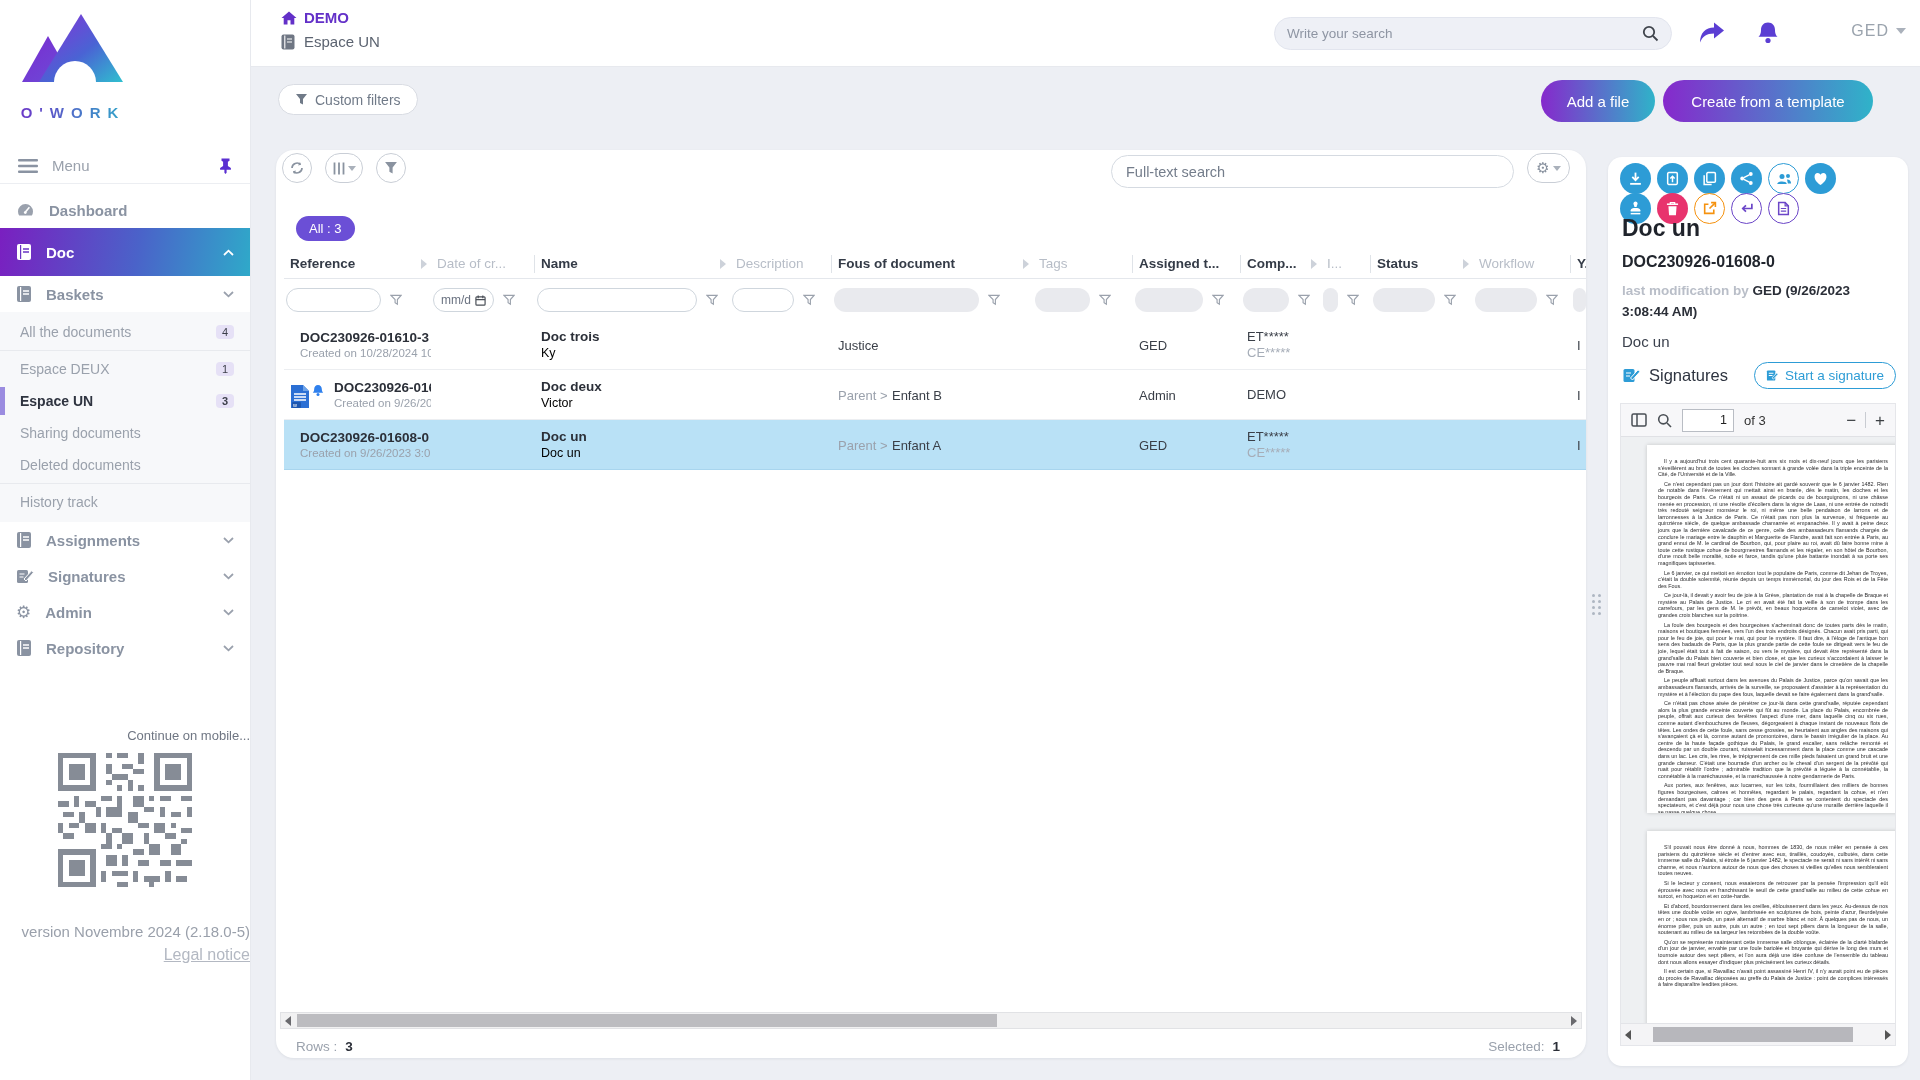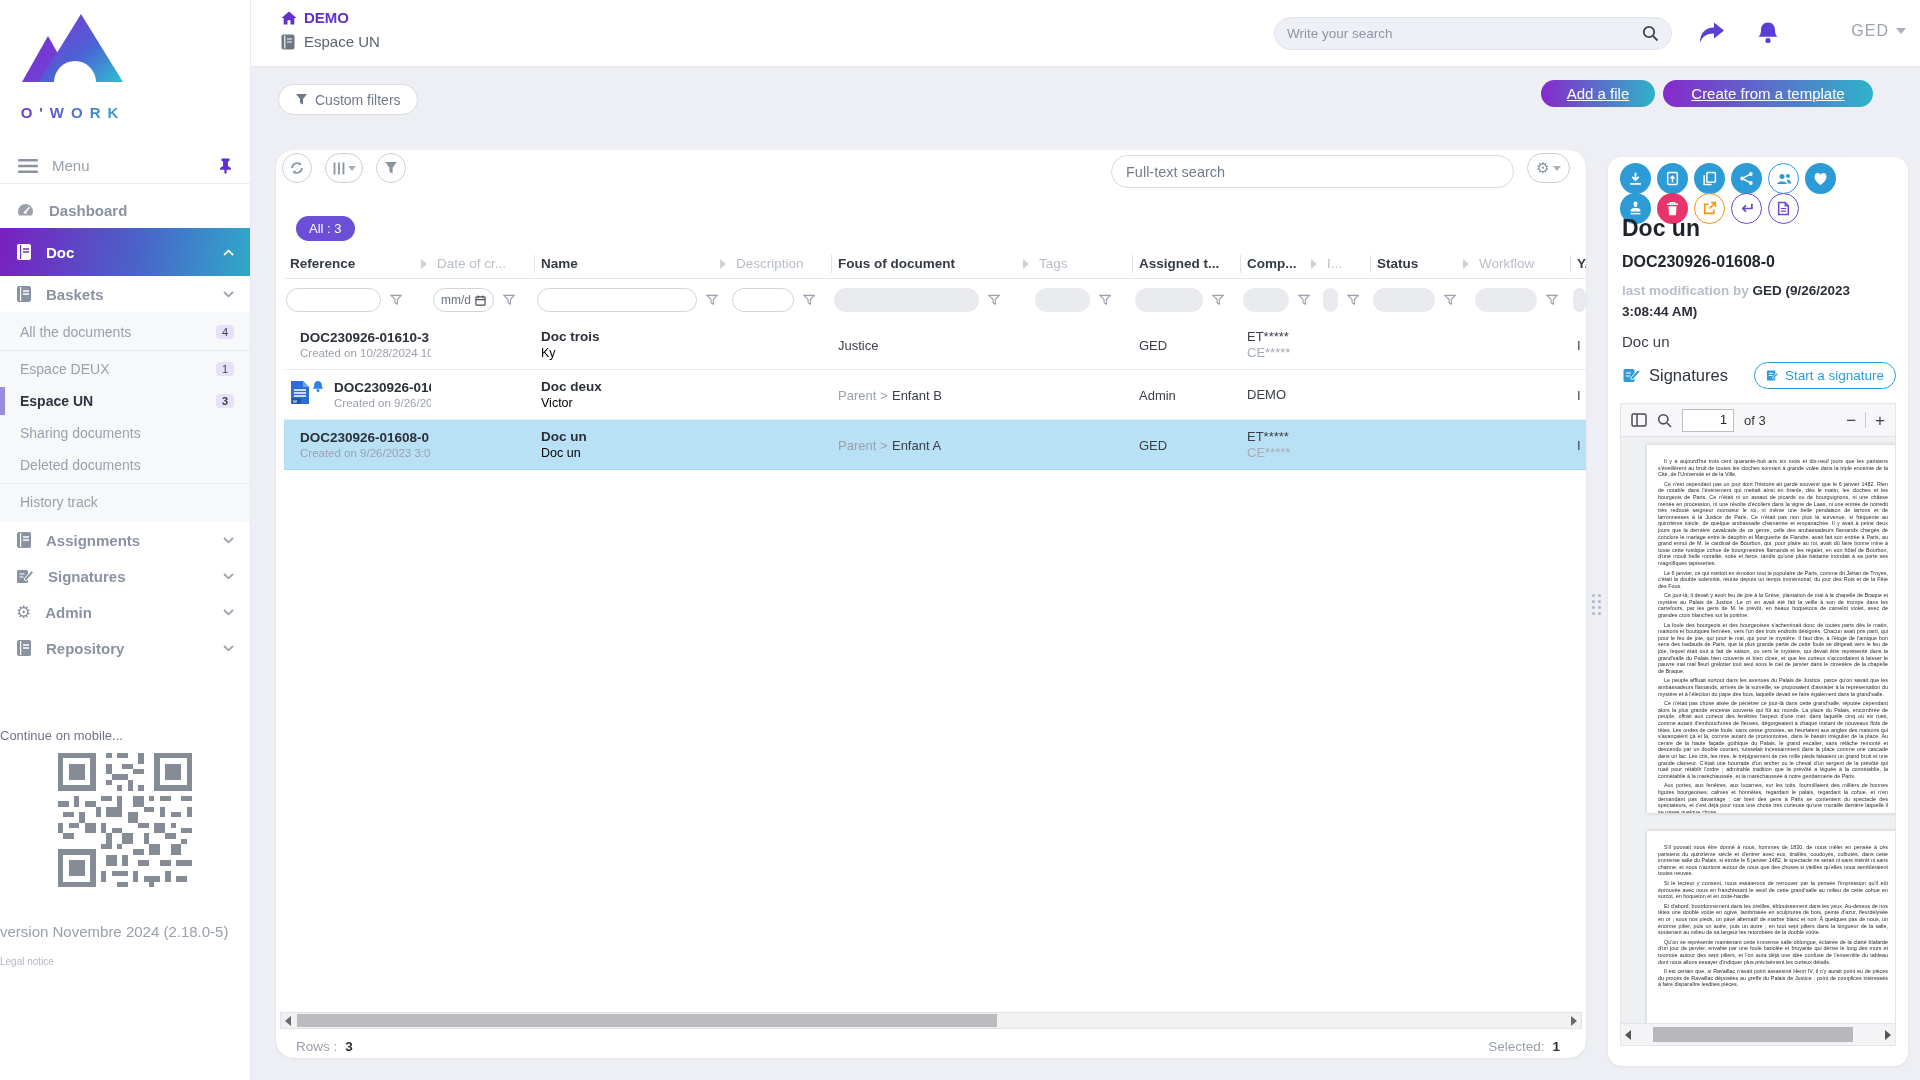--- a/index.html
+++ b/index.html
@@ -16,41 +16,41 @@
   .nav { position:absolute; left:0; top:192px; width:100%; }
   .nav-item { display:flex; align-items:center; height:36px; padding:0 16px; color:#8a93a2; font-size:15px; font-weight:600; cursor:pointer; }
   .nav-item .nav-label { margin-left:14px; flex:1; }
   .nav-item.active { height:48px; background:linear-gradient(100deg,#7a1fc0 0%,#4a63c9 55%,#2fa9c9 100%); color:#fff; }
   .submenu { background:#f7f8fa; padding:4px 0; }
   .sub-item { display:flex; align-items:center; height:32px; padding:0 16px 0 20px; font-size:14px; color:#9aa1ac; cursor:pointer; position:relative; }
   .sub-item .count { margin-left:auto; background:#e6e1f6; color:#3c3f4a; font-size:11px; padding:1px 6px; border-radius:4px; }
   .sub-item.current { color:#2f3440; font-weight:700; }
   .sub-item.current::before { content:""; position:absolute; left:0; top:2px; bottom:2px; width:5px; background:#9b8ce0; }
   .sub-divider { height:1px; background:#e8eaee; margin:2px 0; }
-  .sidebar-bottom { position:absolute; left:0; top:728px; width:100%; text-align:left; }
+  .sidebar-bottom { position:absolute; left:0; top:728px; width:100%; text-align:right; }
   .mobile-txt { font-size:13px; color:#6f7683; }
   .qr { margin:10px auto 0; display:block; }
   .version-txt { margin-top:36px; font-size:15px; color:#9aa0ab; }
-  .legal-txt { margin-top:16px; font-size:10px; color:#b3b8c2; }
+  .legal-txt { margin-top:6px; font-size:16px; color:#b3b8c2;text-decoration:underline; }
 
   
   .topband { position:absolute; left:251px; top:0; width:1669px; height:67px; background:#fff; border-bottom:1px solid #e7e9ee; }
   .crumbs { position:absolute; left:30px; top:9px; }
   .crumb-1 { display:flex; align-items:center; gap:7px; font-size:15px; font-weight:700; color:#6330c8; }
   .crumb-2 { display:flex; align-items:center; gap:9px; margin-top:7px; font-size:15px; color:#5b6370; }
   .top-search { position:absolute; left:1023px; top:17px; width:398px; height:33px; background:#eef0f6; border:1px solid #e2e5ee; border-radius:17px; display:flex; align-items:center; padding:0 12px; }
   .top-search input { flex:1; border:none; outline:none; background:transparent; font-size:13.5px; color:#4a5160; font-family:inherit; }
   .top-search input::placeholder { color:#8e95a3; }
   .top-icon-btn { position:absolute; top:16px; width:34px; height:34px; display:flex; align-items:center; justify-content:center; cursor:pointer; }
   .user-menu { position:absolute; right:14px; top:22px; display:flex; align-items:center; gap:7px; color:#9aa3ad; font-size:16px; letter-spacing:1px; cursor:pointer; }
   .caret-down { width:0; height:0; border-left:5px solid transparent; border-right:5px solid transparent; border-top:6px solid #aab1bb; }
 
   
   .btn-outline-pill { position:absolute; left:278px; top:84px; height:31px; display:flex; align-items:center; gap:7px; padding:0 16px; background:#fff; border:1px solid #d9dce3; border-radius:16px; font-size:14px; color:#707a88; cursor:pointer; }
-  .btn-grad { position:absolute; top:80px; height:27px; border:none; border-radius:21px; background:linear-gradient(90deg,#8629cc,#2fb3c9); color:#fff; font-size:15px; font-family:inherit; padding:0 24px; cursor:pointer;text-decoration:underline; }
+  .btn-grad { position:absolute; top:80px; height:42px; border:none; border-radius:21px; background:linear-gradient(90deg,#8629cc,#2fb3c9); color:#fff; font-size:15px; font-family:inherit; padding:0 24px; cursor:pointer; }
   .btn-add { left:1541px; width:114px; }
   .btn-create { left:1663px; width:210px; }
 
   
   .table-card { position:absolute; left:276px; top:150px; width:1310px; height:908px; background:#fff; border-radius:18px; box-shadow:0 1px 3px rgba(40,50,70,.08); overflow:hidden; }
   .tc-toolbar { position:absolute; left:6px; top:3px; right:6px; height:33px; }
   .circ-btn { position:absolute; top:0; height:30px; border:1px solid #c9ced6; border-radius:15px; background:#fff; display:flex; align-items:center; justify-content:center; color:#8a93a0; cursor:pointer; }
   .ft-search { position:absolute; left:829px; top:2px; width:403px; height:33px; border:1px solid #d5dae1; border-radius:17px; display:flex; align-items:center; padding:0 14px; }
   .ft-search input { flex:1; border:none; outline:none; font-size:14.5px; color:#4a5160; font-family:inherit; background:transparent; }
   .ft-search input::placeholder { color:#747d8b; }
@@ -71,21 +71,21 @@
 
   .frow { position:absolute; left:8px; top:130px; right:0; height:40px; display:flex; align-items:center; }
   .fcell { display:flex; align-items:center; gap:9px; padding-left:2px; }
   .f-input { height:24px; border:1px solid #cfd6dd; border-radius:12px; background:#fff; font-family:inherit; font-size:12px; padding:0 8px; outline:none; color:#4a5160; }
   .f-pill { height:24px; border-radius:12px; background:#e9eaee; }
   .f-date { height:24px; border:1px solid #cfd6dd; border-radius:12px; background:#fff; display:flex; align-items:center; gap:4px; padding:0 7px; font-size:12px; color:#6a7280; }
 
   .trow { position:absolute; left:8px; right:0; height:50px; display:flex; align-items:center; border-bottom:1px solid #eceef1; cursor:pointer; }
   .trow.selected { background:#b9e1f6; border-bottom-color:#a8d5ee; }
   .cell { padding-left:6px; overflow:hidden; white-space:nowrap; }
-  .ref-wrap { display:flex; align-items:flex-start; gap:10px; }
+  .ref-wrap { display:flex; align-items:flex-end; gap:10px; }
   .ref-code { font-size:13.5px; font-weight:700; color:#2b2f38; }
   .ref-date { font-size:11.5px; color:#9aa1ac; margin-top:2px; }
   .nm { font-size:13.5px; font-weight:700; color:#2b2f38; }
   .nm-sub { font-size:12.5px; color:#000000; margin-top:2px; }
   .t-parent { color:#9aa1ac; font-size:13px; }
   .t-val { color:#3a3f48; font-size:13px; }
   .asg-val { font-size:13px; color:#3a3f48; }
   .comp1 { font-size:13px; color:#3a3f48; }
   .comp2 { font-size:13px; color:#a6adb8; margin-top:1px; }
   .y-val { font-size:13px; color:#3a3f48; }

